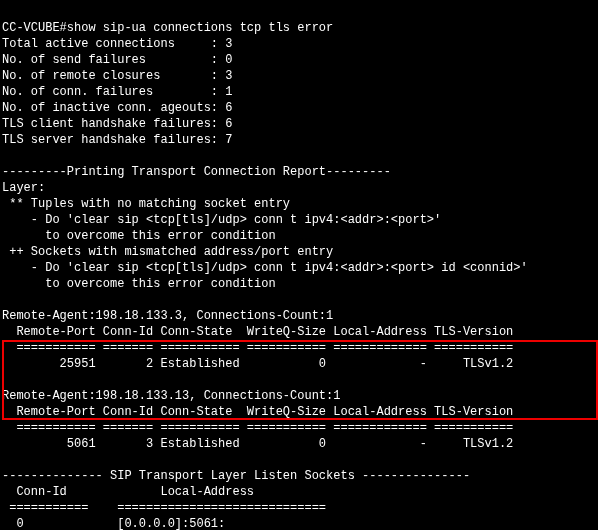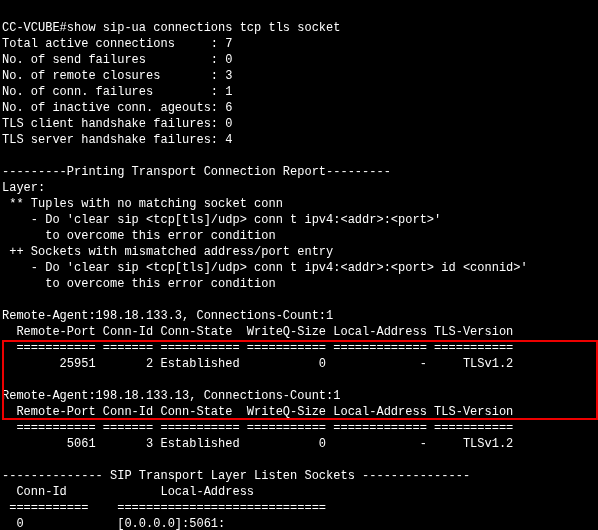--- a/index.html
+++ b/index.html
@@ -5,32 +5,32 @@
   html,body{margin:0;padding:0;background:#000;width:598px;height:530px;overflow:hidden}
   .term{font-family:"Courier New",monospace;font-size:12px;line-height:16px;color:#fff;
         white-space:pre;padding:4px 0 0 2px;position:relative}
   .hl{position:absolute;border:2px solid #e00;left:2px;width:592px;top:340px;height:76px;
       pointer-events:none}
 </style>
 </head>
 <body>
 
 <div class="term">
-<span>CC-VCUBE#</span><span>show sip-ua connections tcp tls socket</span>
-<span>Total active connections     : 7</span>
+<span>CC-VCUBE#</span><span>show sip-ua connections tcp tls error</span>
+<span>Total active connections     : 3</span>
 <span>No. of send failures         : 0</span>
 <span>No. of remote closures       : 3</span>
 <span>No. of conn. failures        : 1</span>
 <span>No. of inactive conn. ageouts: 6</span>
-<span>TLS client handshake failures: 0</span>
-<span>TLS server handshake failures: 4</span>
+<span>TLS client handshake failures: 6</span>
+<span>TLS server handshake failures: 7</span>
 
 <span>---------Printing Transport Connection Report---------</span>
 <span>Layer:</span>
-<span> ** Tuples with no matching socket conn</span>
+<span> ** Tuples with no matching socket entry</span>
 <span>    - Do 'clear sip &lt;tcp[tls]/udp&gt; conn t ipv4:&lt;addr&gt;:&lt;port&gt;'</span>
 <span>      to overcome this error condition</span>
 <span> ++ Sockets with mismatched address/port entry</span>
 <span>    - Do 'clear sip &lt;tcp[tls]/udp&gt; conn t ipv4:&lt;addr&gt;:&lt;port&gt; id &lt;connid&gt;'</span>
 <span>      to overcome this error condition</span>
 
 <span>Remote-Agent:198.18.133.3, Connections-Count:1</span>
 <span>  Remote-Port Conn-Id Conn-State  WriteQ-Size Local-Address TLS-Version</span>
 <span>  =========== ======= =========== =========== ============= ===========</span>
 <span>        25951       2 Established           0             -     TLSv1.2</span>

